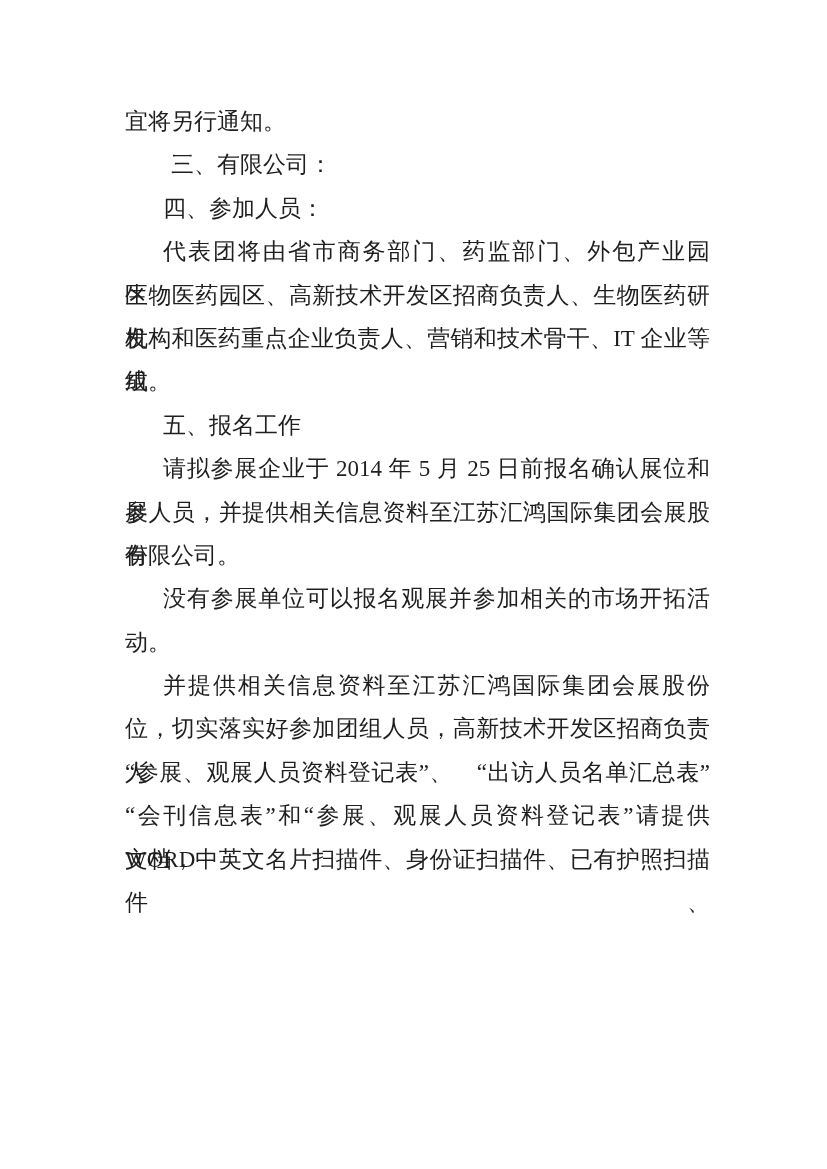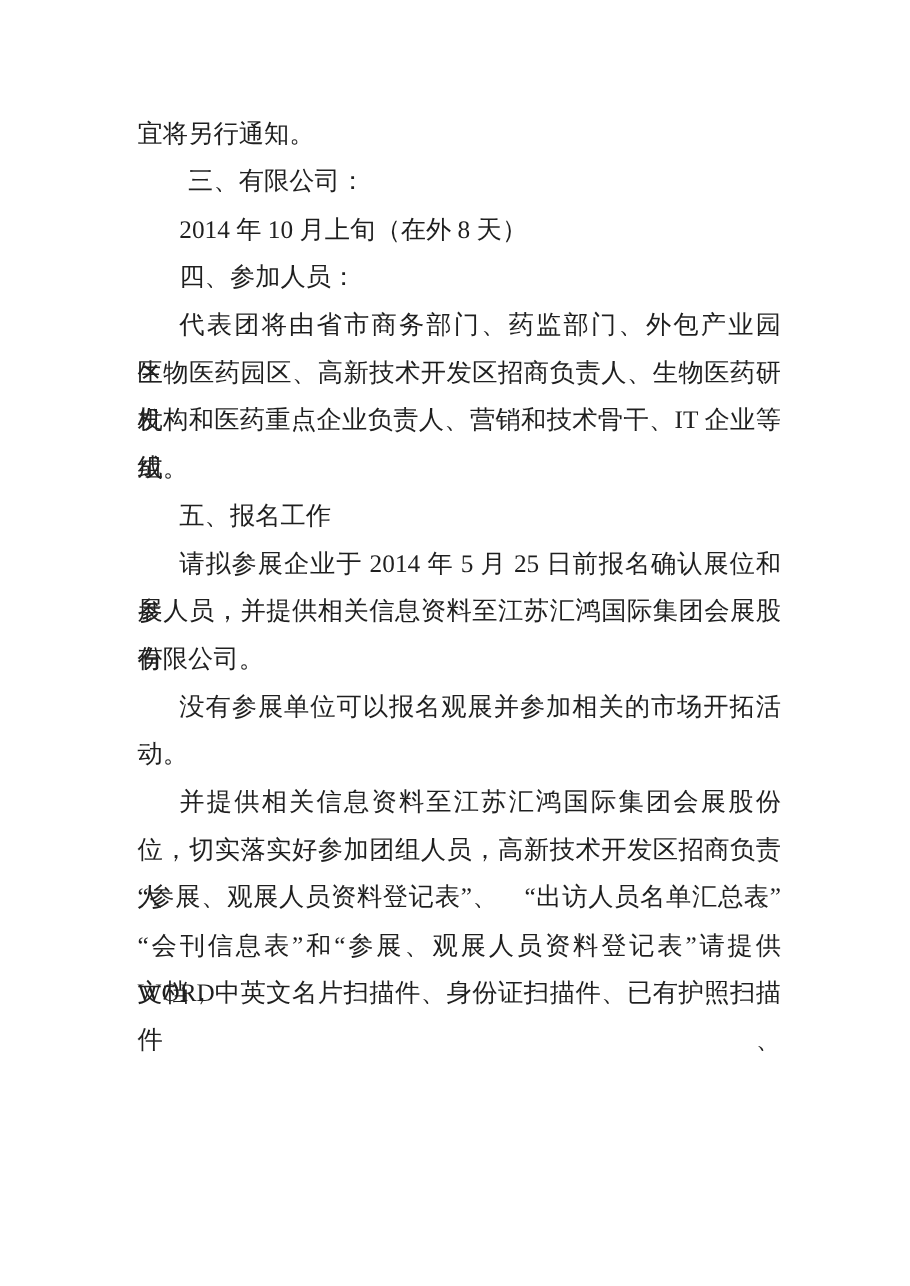--- a/index.html
+++ b/index.html
@@ -41,21 +41,20 @@
     text-align-last: justify;
   }
 </style>
 </head>
 <body>
 
 <div class="page">
   <div class="content">
     <div class="line">宜将另行通知。</div>
     <div class="line ind-lg">三、有限公司：</div>
-    <div class="line ind">2014 年 10 月上旬（在外 8 天）</div>
     <div class="line ind">四、参加人员：</div>
     <div class="line ind just">代表团将由省市商务部门、药监部门、外包产业园区、</div>
     <div class="line just">生物医药园区、高新技术开发区招商负责人、生物医药研发</div>
     <div class="line just">机构和医药重点企业负责人、营销和技术骨干、IT 企业等组</div>
     <div class="line">成。</div>
     <div class="line ind">五、报名工作</div>
     <div class="line ind just">请拟参展企业于 2014 年 5 月 25 日前报名确认展位和参</div>
     <div class="line just">展人员，并提供相关信息资料至江苏汇鸿国际集团会展股份</div>
     <div class="line">有限公司。</div>
     <div class="line ind just">没有参展单位可以报名观展并参加相关的市场开拓活</div>

